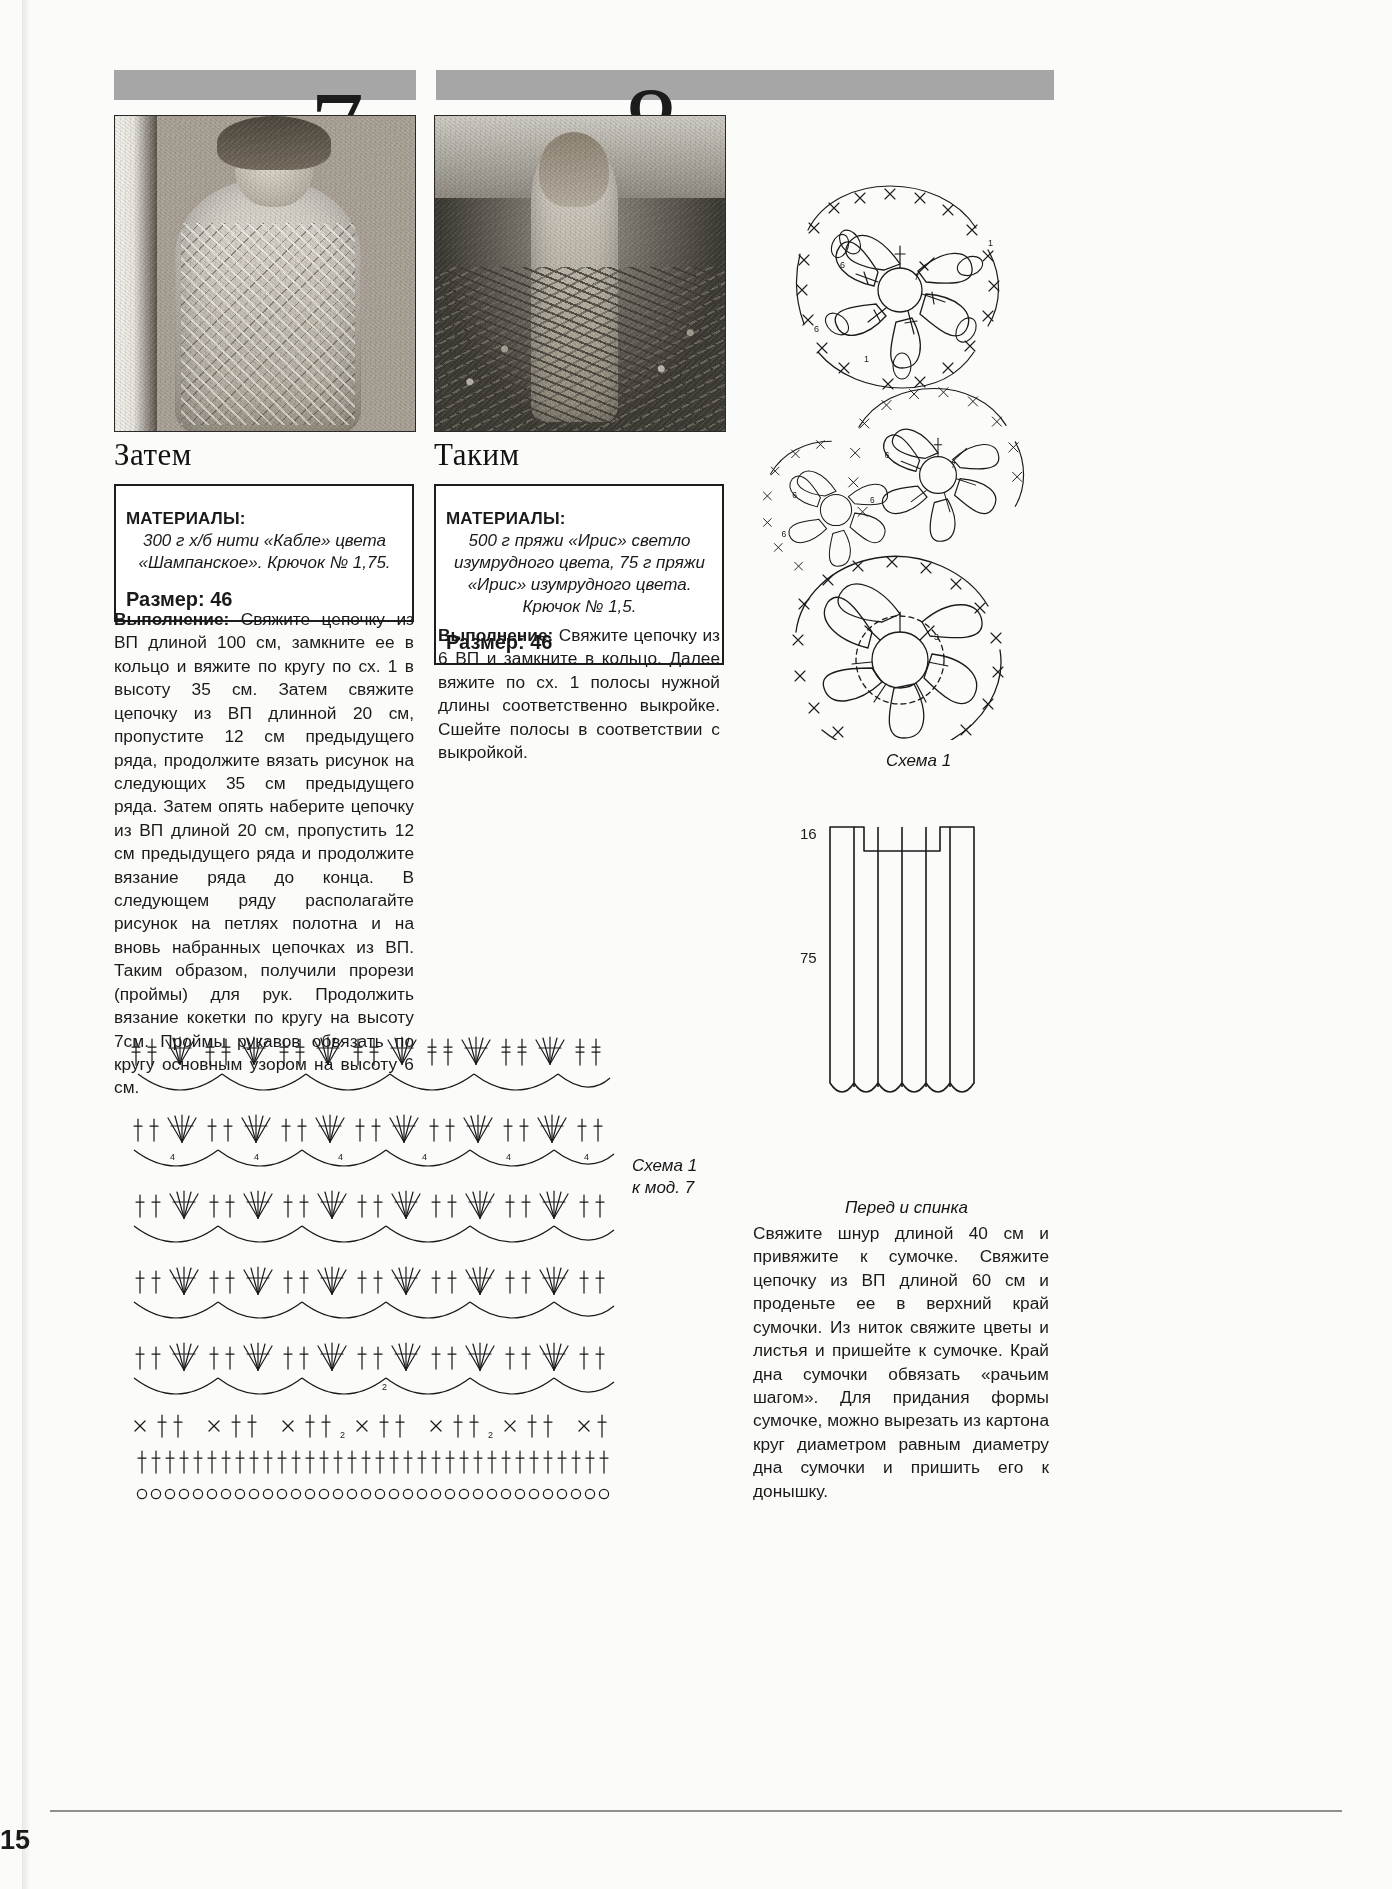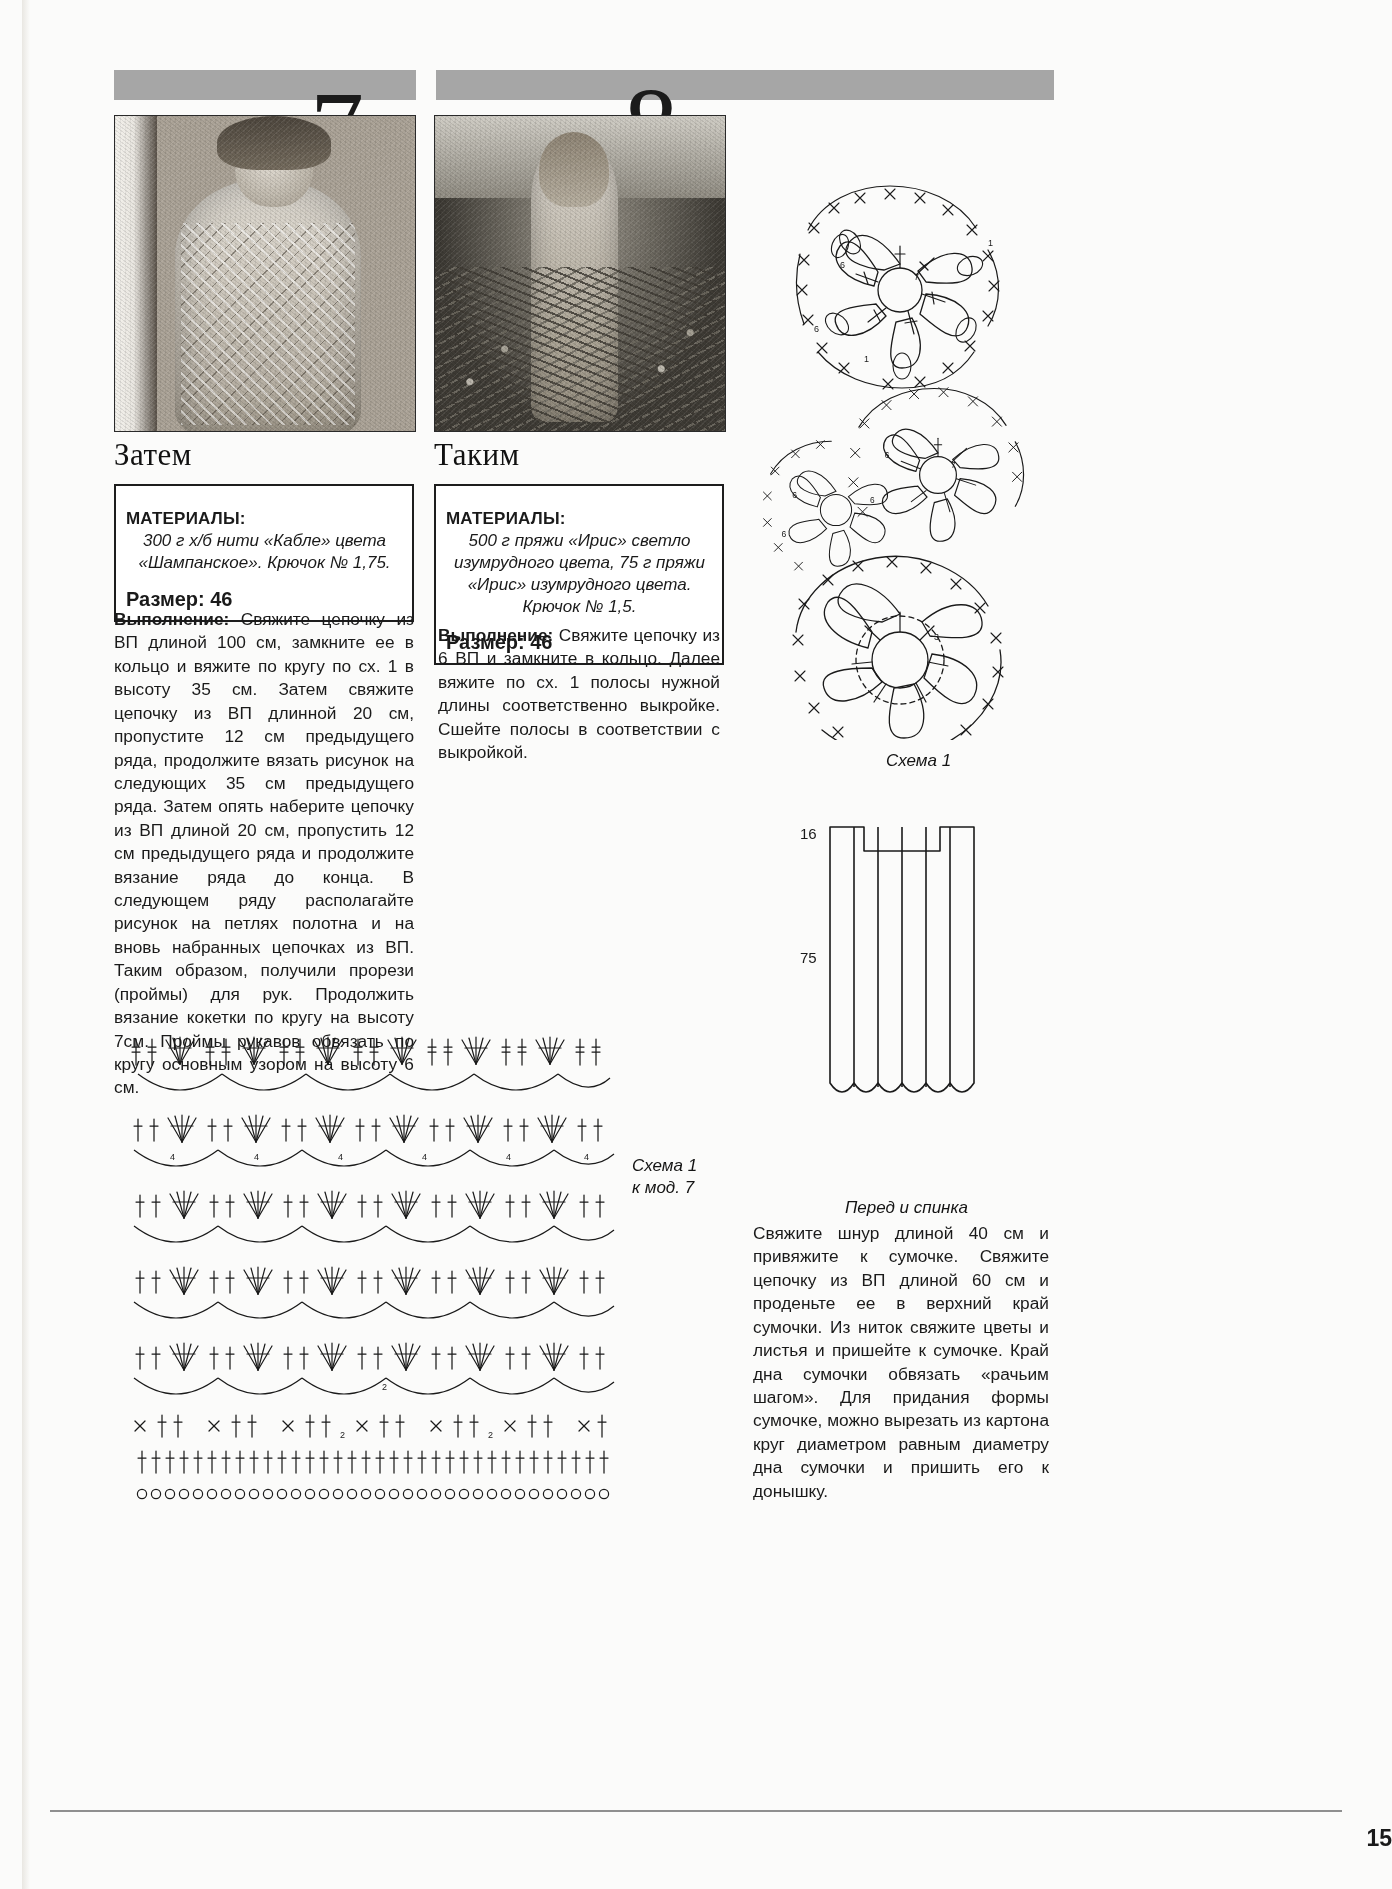--- a/index.html
+++ b/index.html
@@ -102,22 +102,22 @@
   .cap-front{left:845px;top:1153px;margin-top:44px;}
 
   
   .svgbox{position:absolute;}
   .sch1{left:740px;top:140px;width:320px;height:600px;}
   .schem{left:800px;top:815px;width:250px;height:300px;}
   .sch7{left:118px;top:1030px;width:520px;height:490px;}
 
   
   .footrule{position:absolute;left:50px;top:1810px;width:1292px;height:2px;background:#8f8f8f;}
-  .pagenum{position:absolute;left:0;top:1825px;width:1392px;text-align:right;
-    font-size:23px;font-weight:bold;color:#1a1a1a;}
+  .pagenum{position:absolute;left:0;top:1825px;width:1392px;text-align:left;
+    font-size:27px;font-weight:bold;color:#1a1a1a;}
   .edgeL{position:absolute;left:22px;top:0;width:8px;height:1889px;
     background:linear-gradient(90deg,#e9e7e2,#fbfbfa);}
 </style>
 </head>
 <body>
 
 <div class="page">
 
   <div class="edgeL"></div>
 

